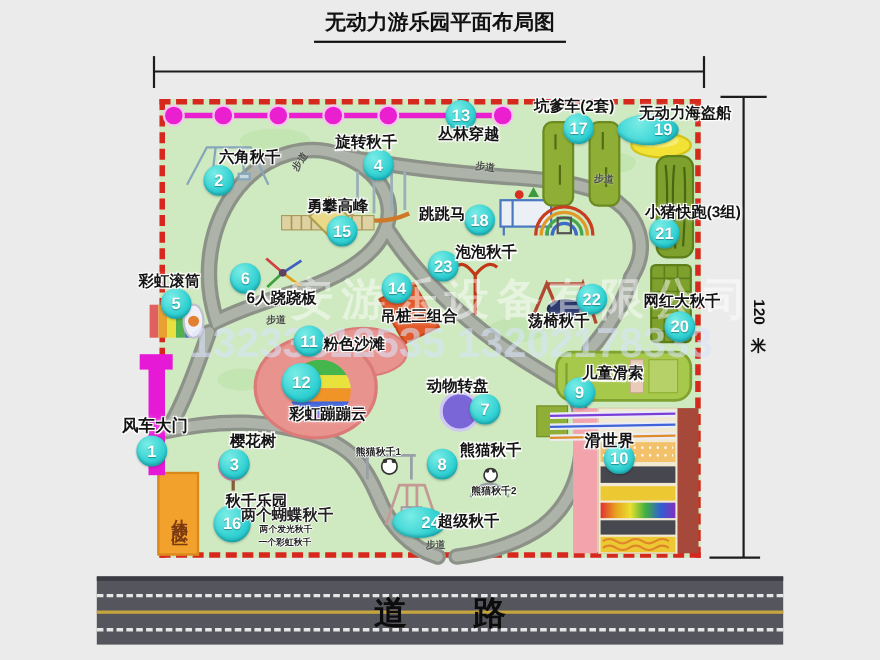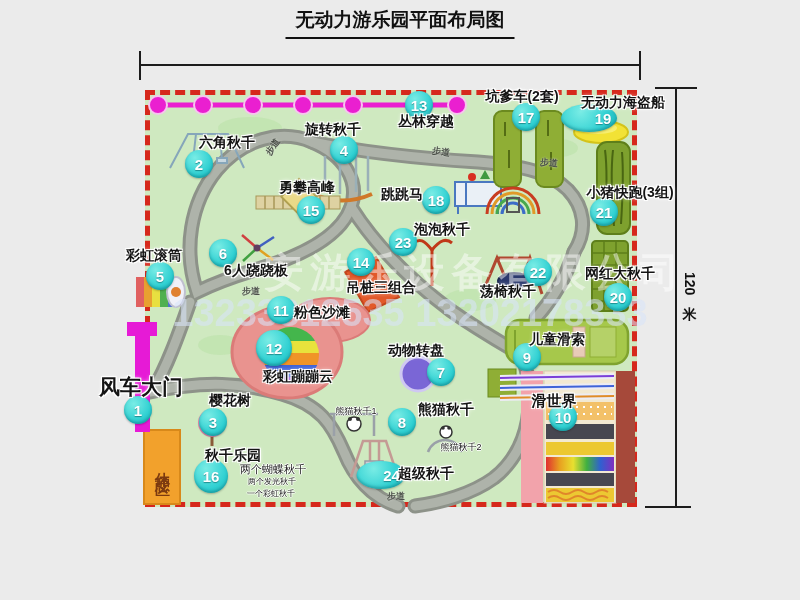--- a/index.html
+++ b/index.html
@@ -34,23 +34,23 @@
     font-size:40px;font-weight:bold;letter-spacing:7px;white-space:nowrap;
     color:rgba(255,255,255,0.48);z-index:30;}
   .wm-phone{position:absolute;left:410px;top:313px;transform:translate(-50%,-50%);
     font-size:38px;font-weight:bold;white-space:nowrap;
     color:rgba(215,228,248,0.58);z-index:30;}
 
   #map-labels{position:absolute;left:0;top:0;width:800px;height:600px;z-index:40;}
   .loc-label{position:absolute;transform:translate(-50%,-50%);font-weight:bold;
     font-size:14px;color:#141414;white-space:nowrap;
     text-shadow:-1px -1px 0 #fff,1px -1px 0 #fff,-1px 1px 0 #fff,1px 1px 0 #fff,0 0 4px #fff;}
-  .sub-label{position:absolute;transform:translate(-50%,-50%);font-weight:normal;
+  .sub-label{position:absolute;transform:translate(-50%,-50%);font-weight:bold;
     color:#222;white-space:nowrap;
-    text-shadow:-1px 0 0 #fff,1px 0 0 #fff,0 -1px 0 #fff,0 1px 0 #fff;margin-left:12px;}
+    text-shadow:-1px 0 0 #fff,1px 0 0 #fff,0 -1px 0 #fff,0 1px 0 #fff;}
   .path-label{position:absolute;font-weight:bold;font-size:9px;color:#4a4f48;
     white-space:nowrap;text-shadow:0 0 2px #d8ddd4;}
   .badge{position:absolute;transform:translate(-50%,-50%);width:28px;height:28px;
     border-radius:50%;display:flex;align-items:center;justify-content:center;
     background:radial-gradient(circle at 35% 28%,#79ece5,#2fd0d2 62%,#1fb5ba);
     box-shadow:inset 0 -2px 3px rgba(0,95,105,.4),0 1px 2px rgba(0,0,0,.25);
     color:#fff;font-weight:bold;font-size:15px;
     text-shadow:0 1px 1px rgba(0,80,85,.55);}
 
   #road{position:absolute;left:88px;top:524px;width:624px;height:62px;
@@ -311,21 +311,21 @@
       <circle cx="443" cy="428" r="1.8" fill="#333"></circle>
         <circle cx="449" cy="428" r="1.8" fill="#333"></circle>
     </g>
   </svg>
 
   <div class="wm-company">安游乐设备有限公司</div>
   <div class="wm-phone">13233812535 13202178333</div>
 
   <div id="map-labels">
       <div class="badge" style="left: 138px; top: 410px; height: 28px; width: 28px;">1</div>
-      <div class="loc-label" style="left: 141px; top: 387px; font-size: 21px;">风车大门</div>
+      <div class="loc-label" style="left: 141px; top: 387px; font-size: 15px;">风车大门</div>
       <div class="badge" style="left: 199px; top: 164px; height: 28px; width: 28px;">2</div>
       <div class="loc-label" style="left: 227px; top: 143px;">六角秋千</div>
       <div class="badge" style="left: 213px; top: 422px; height: 28px; width: 28px;">3</div>
       <div class="loc-label" style="left: 214px; top: 401px; margin-left: 16px;">樱花树</div>
       <div class="badge" style="left: 344px; top: 150px; height: 28px; width: 28px;">4</div>
       <div class="loc-label" style="left: 333px; top: 130px;">旋转秋千</div>
       <div class="badge" style="left: 160px; top: 276px; height: 28px; width: 28px;">5</div>
       <div class="loc-label" style="left: 154px; top: 256px;">彩虹滚筒</div>
       <div class="badge" style="left: 223px; top: 253px; height: 28px; width: 28px;">6</div>
       <div class="loc-label" style="left: 256px; top: 271px;">6人跷跷板</div>
@@ -360,24 +360,30 @@
       <div class="badge" style="left: 604px; top: 212px; height: 28px; width: 28px;">21</div>
       <div class="loc-label" style="left: 630px; top: 193px;">小猪快跑(3组)</div>
       <div class="badge" style="left: 538px; top: 272px; height: 28px; width: 28px;">22</div>
       <div class="loc-label" style="left: 508px; top: 292px;">荡椅秋千</div>
       <div class="badge" style="left: 403px; top: 242px; height: 28px; width: 28px;">23</div>
       <div class="loc-label" style="left: 442px; top: 230px;">泡泡秋千</div>
       <div class="badge" style="left: 381px; top: 475px; height: 28px; width: 28px; padding-left: 21px;">24</div>
       <div class="loc-label" style="left: 426px; top: 474px;">超级秋千</div>
       <div class="sub-label" style="left: 344px; top: 411px; font-size: 9px;">熊猫秋千1</div>
       <div class="sub-label" style="left: 449px; top: 447px; font-size: 9px;">熊猫秋千2</div>
-      <div class="sub-label" style="left: 261px; top: 469px; font-size: 11px;">两个蝴蝶秋千</div>
+      <div class="sub-label" style="left: 261px; top: 469px; font-size: 14px;">两个蝴蝶秋千</div>
       <div class="sub-label" style="left: 260px; top: 481px; font-size: 8px;">两个发光秋千</div>
       <div class="sub-label" style="left: 259px; top: 493px; font-size: 8px;">一个彩虹秋千</div>
       <div class="path-label" style="left: 273px; top: 147px; transform: translate(-50%, -50%) rotate(-55deg);">步道</div>
       <div class="path-label" style="left: 441px; top: 152px; transform: translate(-50%, -50%) rotate(8deg);">步道</div>
       <div class="path-label" style="left: 549px; top: 163px; transform: translate(-50%, -50%) rotate(5deg);">步道</div>
       <div class="path-label" style="left: 251px; top: 291px; transform: translate(-50%, -50%) rotate(0deg);">步道</div>
       <div class="path-label" style="left: 396px; top: 496px; transform: translate(-50%, -50%) rotate(0deg);">步道</div>
     </div>
 
+  <div id="road">
+    <div class="lane top"></div>
+    <div class="center-line"></div>
+    <div class="lane bot"></div>
+    <div class="road-label">道　　路</div>
+  </div>
 
 </div>
 
 </body></html>

